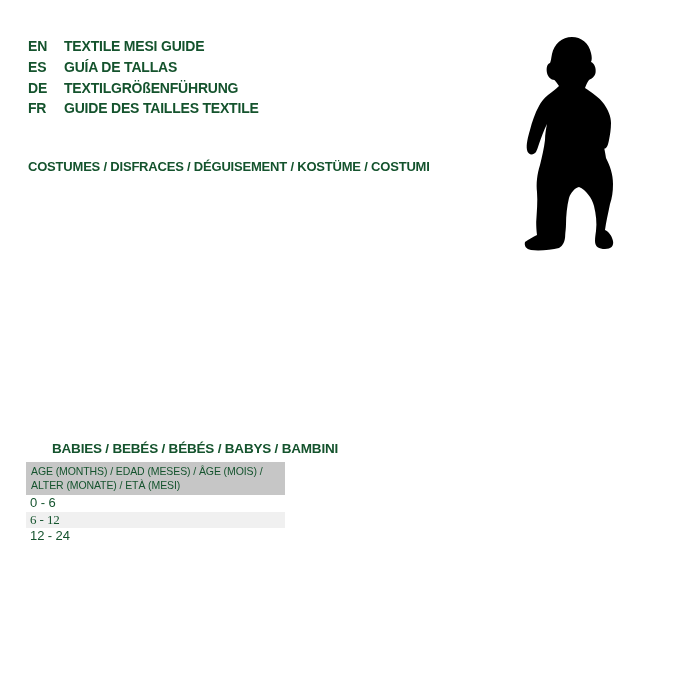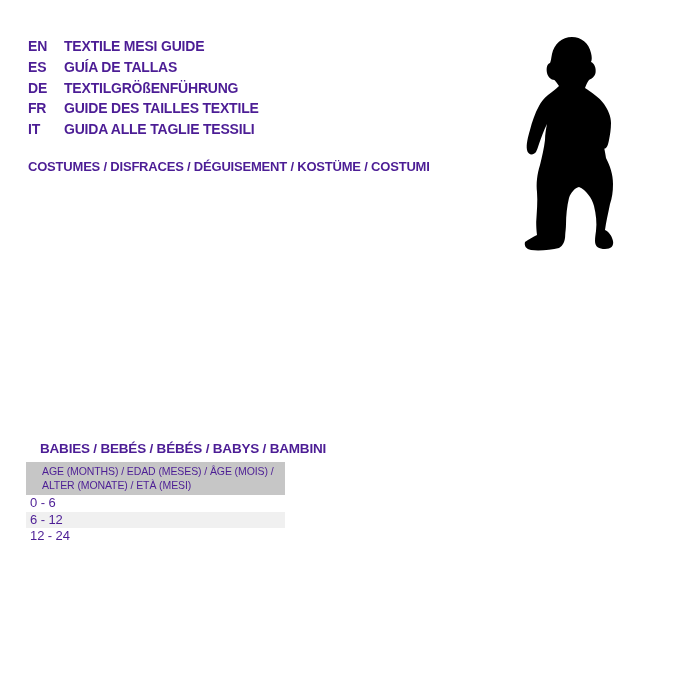--- a/index.html
+++ b/index.html
@@ -1,32 +1,32 @@
 <!DOCTYPE html>
 <html><head>
 <meta charset="utf-8">
 <style>
   html,body{margin:0;padding:0;background:#ffffff;}
   .canvas{
     position:relative;width:700px;height:544px;background:#ffffff;
-    font-family:"Liberation Sans",sans-serif;color:#4c1d95;overflow:hidden;
+    font-family:"Liberation Sans",sans-serif;color:#14532d;overflow:hidden;
   }
   
   .lang-list{position:absolute;left:28px;top:36px;}
   .lang-row{display:flex;align-items:center;height:20.7px;font-size:14px;font-weight:600;letter-spacing:-0.2px;white-space:nowrap;}
   .lang-code{width:36px;flex:0 0 36px;}
   
   .costumes-title{position:absolute;left:28px;top:159px;font-size:13px;font-weight:700;letter-spacing:-0.2px;white-space:nowrap;}
   
   .baby-figure{position:absolute;left:523px;top:36px;width:120px;height:222px;}
   
-  .babies-title{position:absolute;left:32px;top:441px;font-size:13.5px;font-weight:600;letter-spacing:-0.2px;white-space:nowrap;padding-left:8px;}
+  .babies-title{position:absolute;left:44px;top:441px;font-size:13.5px;font-weight:600;letter-spacing:-0.2px;white-space:nowrap;padding-left:8px;}
   .size-table{position:absolute;left:26px;top:462px;width:259px;}
   .size-table-header{
-    background:#c6c6c6;padding:2px 4px 3px 16px;
+    background:#c6c6c6;padding:2px 4px 3px 5px;
     font-size:10.5px;font-weight:500;line-height:14.2px;letter-spacing:-0.1px;white-space:nowrap;
   }
   .size-row{height:16.25px;line-height:16.25px;padding-left:4px;font-size:13px;font-weight:500;letter-spacing:-0.1px;}
   .size-row.alt{background:#f0f0f0;}
 </style>
 </head>
 <body>
 
 <div class="canvas">
 
@@ -39,24 +39,20 @@
       <span class="lang-code">ES</span>
       <span class="lang-label">GUÍA DE TALLAS</span>
     </div>
     <div class="lang-row">
       <span class="lang-code">DE</span>
       <span class="lang-label">TEXTILGRÖßENFÜHRUNG</span>
     </div>
     <div class="lang-row">
       <span class="lang-code">FR</span>
       <span class="lang-label">GUIDE DES TAILLES TEXTILE</span>
-    </div>
-    <div class="lang-row">
-      <span class="lang-code">IT</span>
-      <span class="lang-label">GUIDA ALLE TAGLIE TESSILI</span>
     </div>
   </div>
 
   <div class="costumes-title">COSTUMES / DISFRACES / DÉGUISEMENT / KOSTÜME / COSTUMI</div>
 
   <div class="baby-figure">
     <svg width="120" height="222" viewBox="0 0 120 222" xmlns="http://www.w3.org/2000/svg">
       <path fill="#000000" d="
         M49,1
         C58,1 66,7 68,17
@@ -108,18 +104,18 @@
   </div>
 
   <div class="babies-title">BABIES / BEBÉS / BÉBÉS / BABYS / BAMBINI</div>
 
   <div class="size-table">
     <div class="size-table-header" style="background: rgb(198, 198, 198);">
       <div>AGE (MONTHS) / EDAD (MESES) / ÂGE (MOIS) /</div>
       <div>ALTER (MONATE) / ETÀ (MESI)</div>
     </div>
     <div class="size-row">0 - 6</div>
-    <div class="size-row alt" style="background: rgb(240, 240, 240);">6 - 12</div>
+    <div class="size-row alt" style="background: rgb(240, 240, 240); font-family: Liberation Serif, serif;">6 - 12</div>
     <div class="size-row">12 - 24</div>
     <div class="size-row alt" style="background: rgb(240, 240, 240);">+ 18</div>
   </div>
 
 </div>
 
 </body></html>

